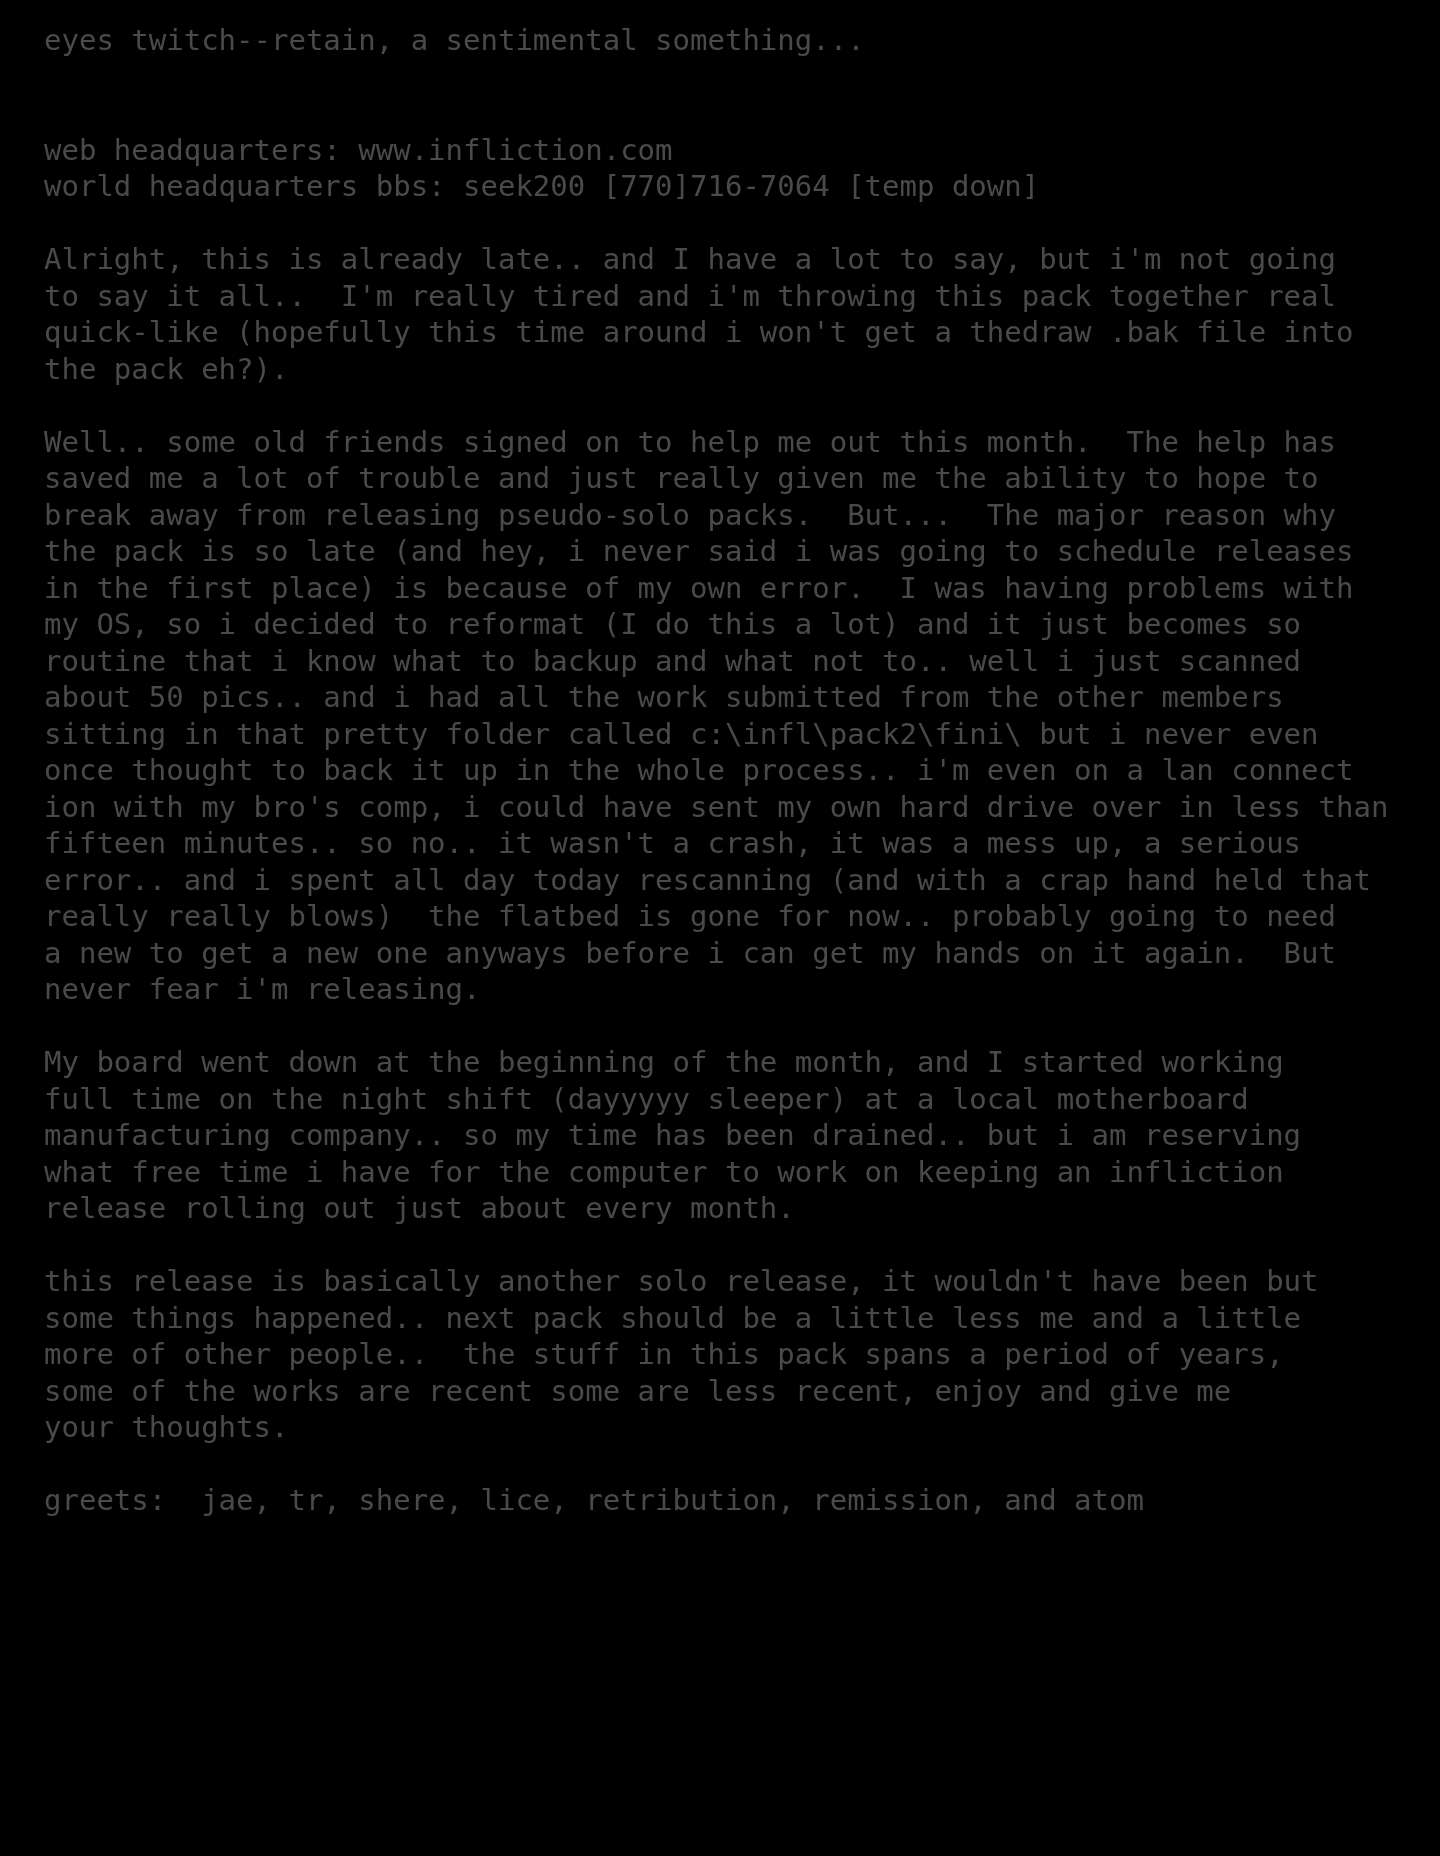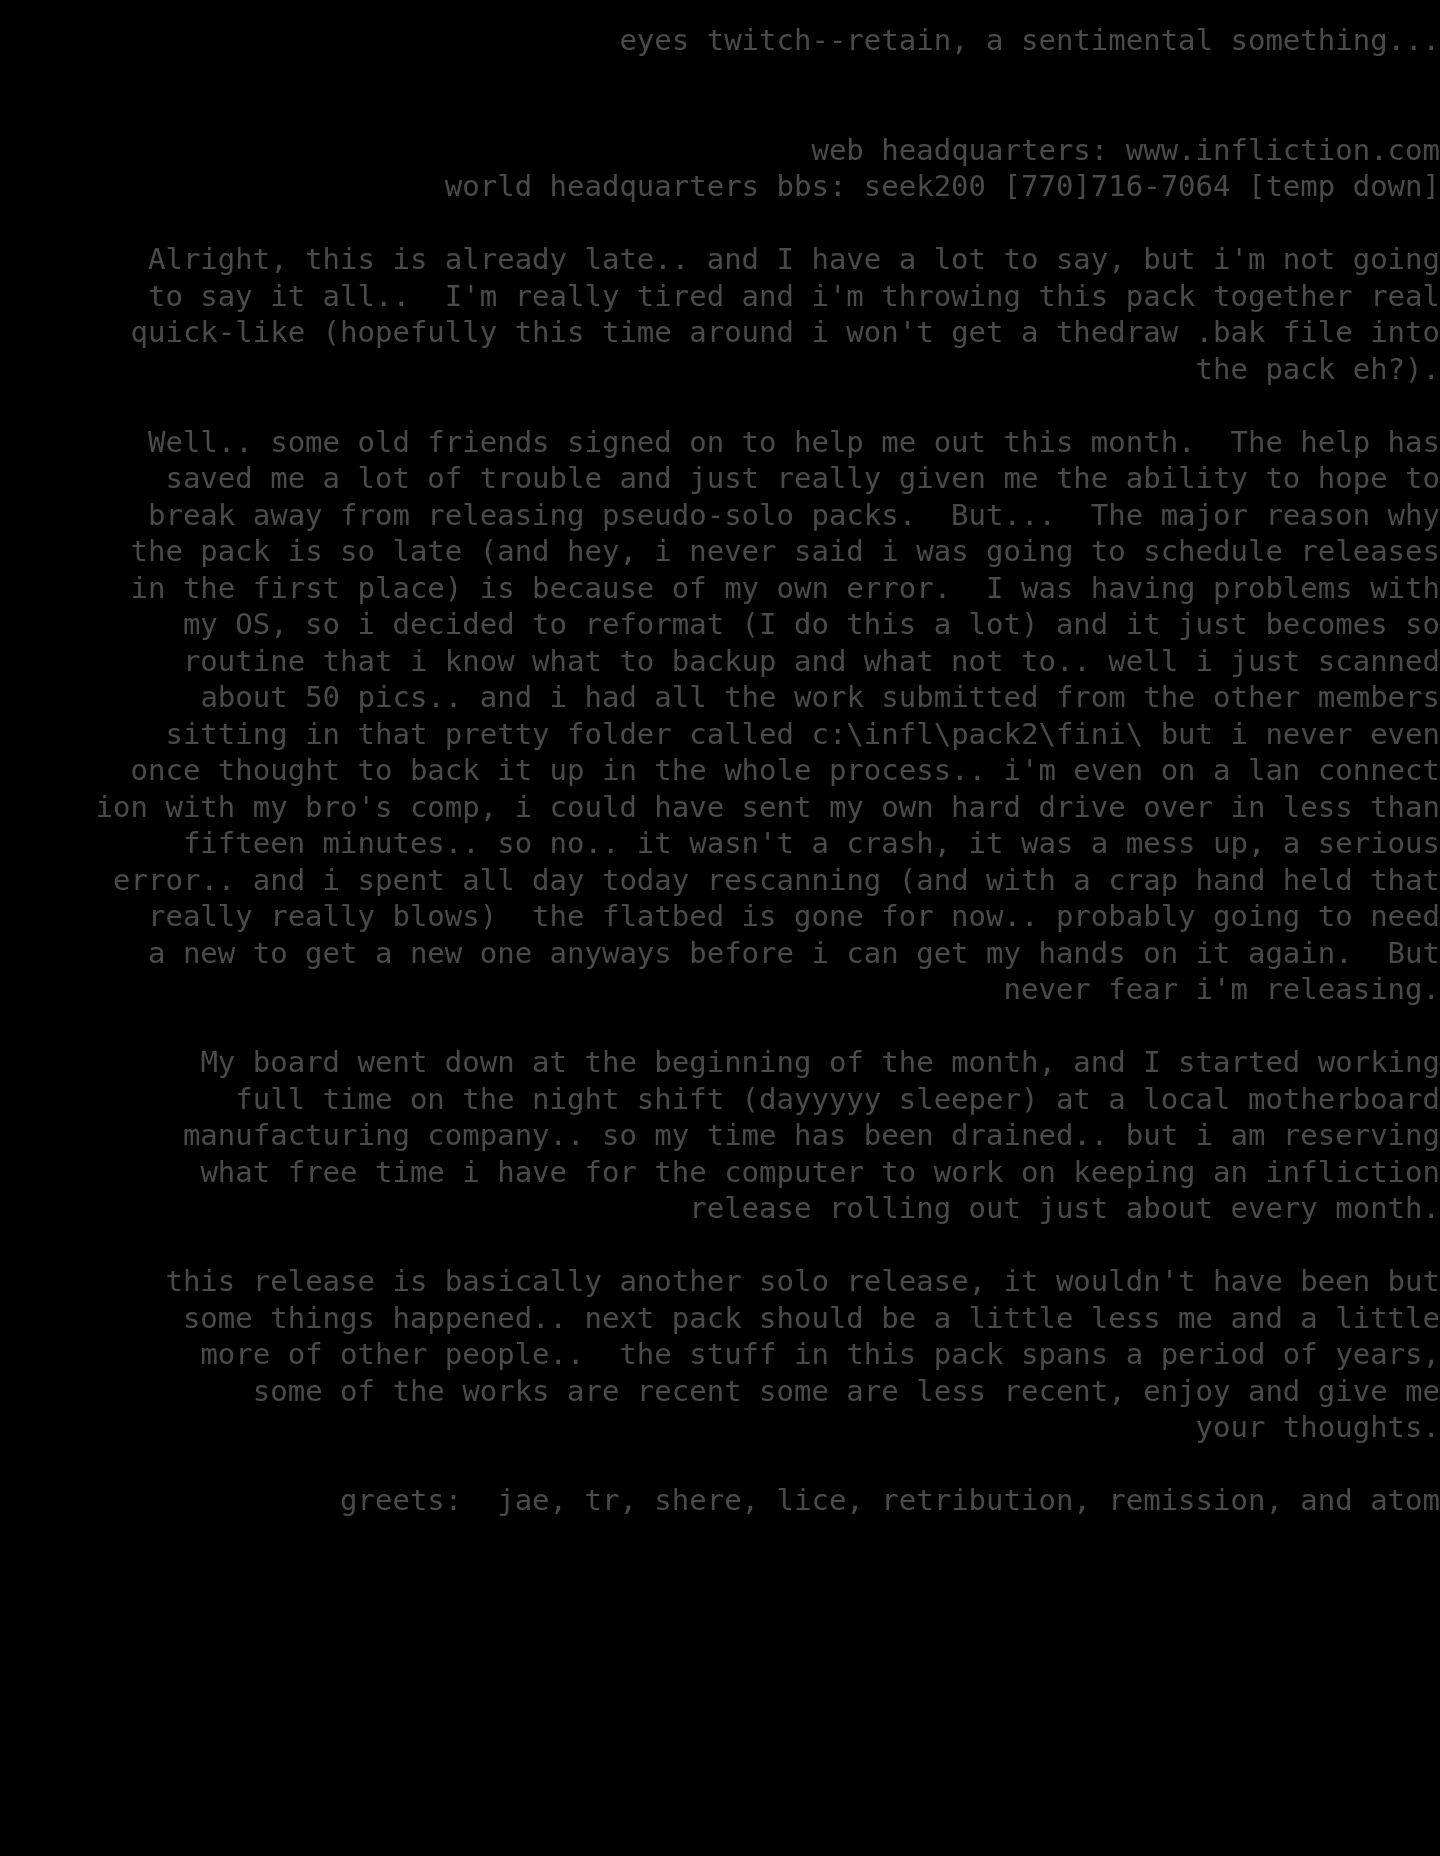--- a/index.html
+++ b/index.html
@@ -21,21 +21,20 @@
     padding: 22px 0 0 44px;
   }
   .terminal-text {
     font-family: "DejaVu Sans Mono", "Liberation Mono", monospace;
     font-size: 29px;
     line-height: 36.5px;
     font-weight: normal;
     color: var(--text-col, #4a4a4a);
     white-space: pre;
     letter-spacing: 0px;
-    text-align: right;
     -webkit-font-smoothing: none;
   }
   .terminal-line {
     height: 36.5px;
     white-space: pre;
   }
 </style>
 </head>
 <body>
 

